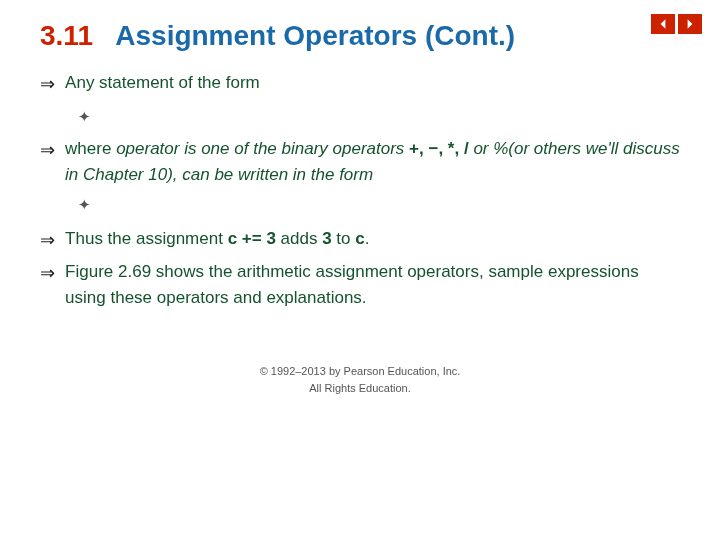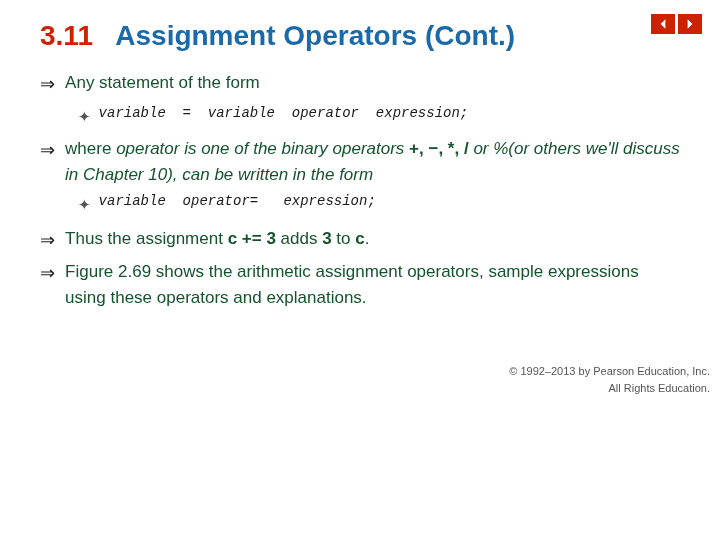--- a/index.html
+++ b/index.html
@@ -85,22 +85,22 @@
     .code-inline {
       font-family: Liberation Sans, sans-serif;
       font-weight: bold;
       font-style: normal;
     }
 
     .footer {
       position: absolute;
       bottom: 12px;
       left: 0;
-      right: 10px;
-      text-align: right;
+      right: 0;
+      text-align: center;
       font-size: 11px;
       color: #555555;
       line-height: 1.5;
     }
 
     .nav-buttons {
       position: absolute;
       top: 14px;
       right: 18px;
       display: flex;
@@ -153,33 +153,31 @@
   </div>
 
   <div class="content">
 
     <div class="bullet-item section-gap">
       <span class="bullet-arrow">⇒</span>
       <span class="bullet-text">Any statement of the form</span>
     </div>
     <div class="sub-bullet section-gap">
       <span class="sub-arrow">✦</span>
-      <span class="sub-text"><em>variable&nbsp;&nbsp;=&nbsp;&nbsp;variable&nbsp;&nbsp;operator&nbsp;&nbsp;expression;</em></span>
     </div>
 
     <div class="bullet-item" style="margin-bottom:4px; margin-top:8px;">
       <span class="bullet-arrow">⇒</span>
       <span class="bullet-text">
         where <em>operator is one of the binary operators</em> <strong>+, −, *, /</strong>
         <em> or %(or others we'll discuss in Chapter 10), can be written in the form</em>
       </span>
     </div>
     <div class="sub-bullet section-gap" style="margin-bottom:10px;">
       <span class="sub-arrow">✦</span>
-      <span class="sub-text"><em>variable&nbsp;&nbsp;operator=&nbsp;&nbsp;&nbsp;expression;</em></span>
     </div>
 
     <div class="bullet-item section-gap" style="margin-bottom:4px;">
       <span class="bullet-arrow">⇒</span>
       <span class="bullet-text">
         Thus the assignment <span class="code-inline">c += 3</span> adds <strong>3</strong> to <span class="code-inline">c</span>.
       </span>
     </div>
 
     <div class="bullet-item section-gap" style="margin-top:4px;">

